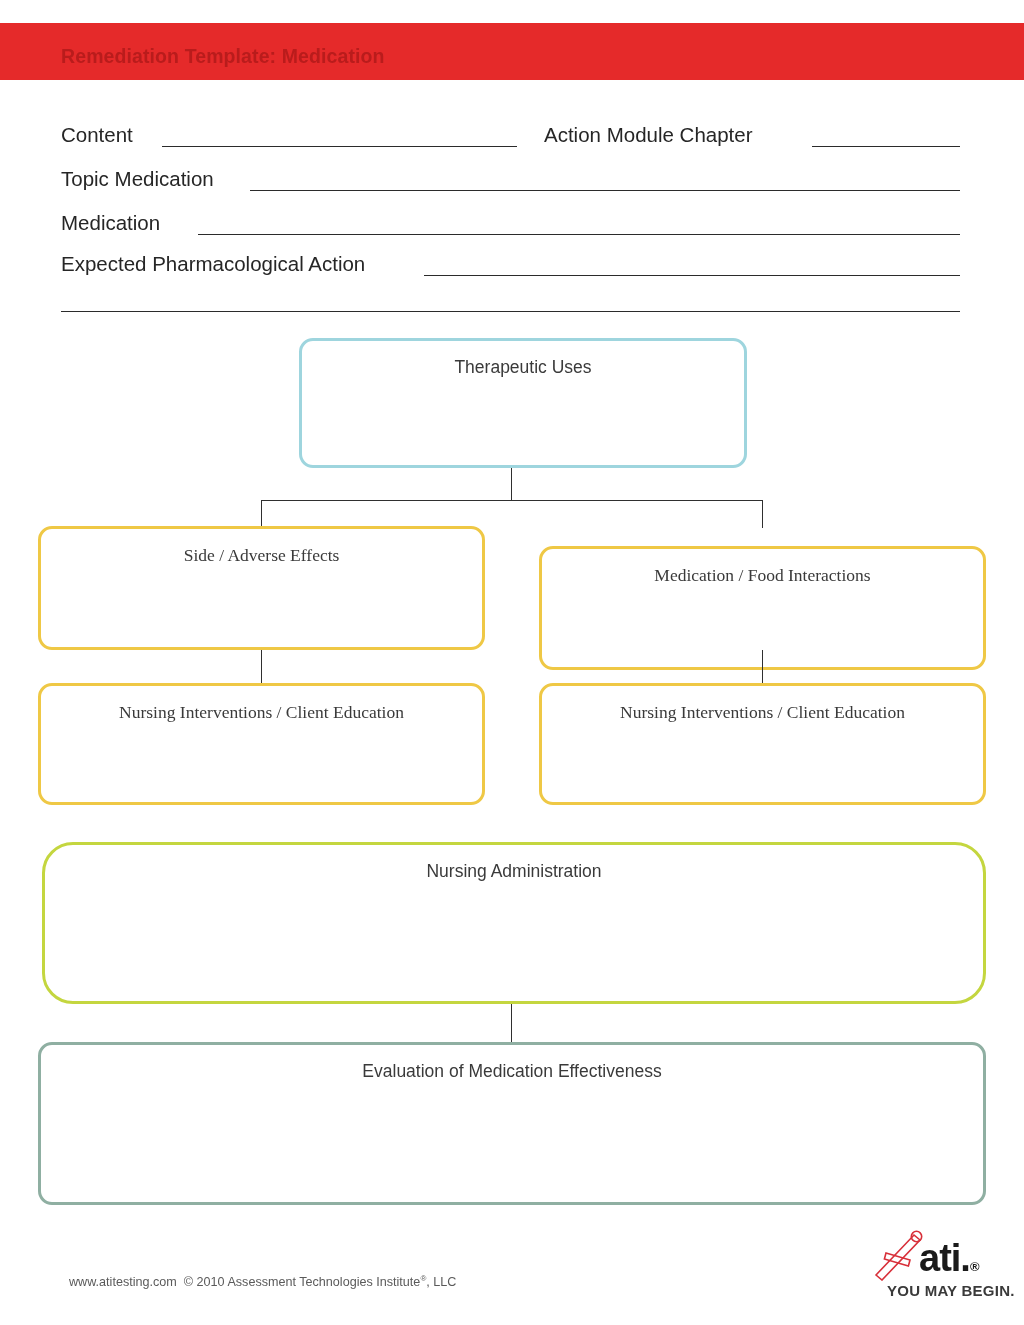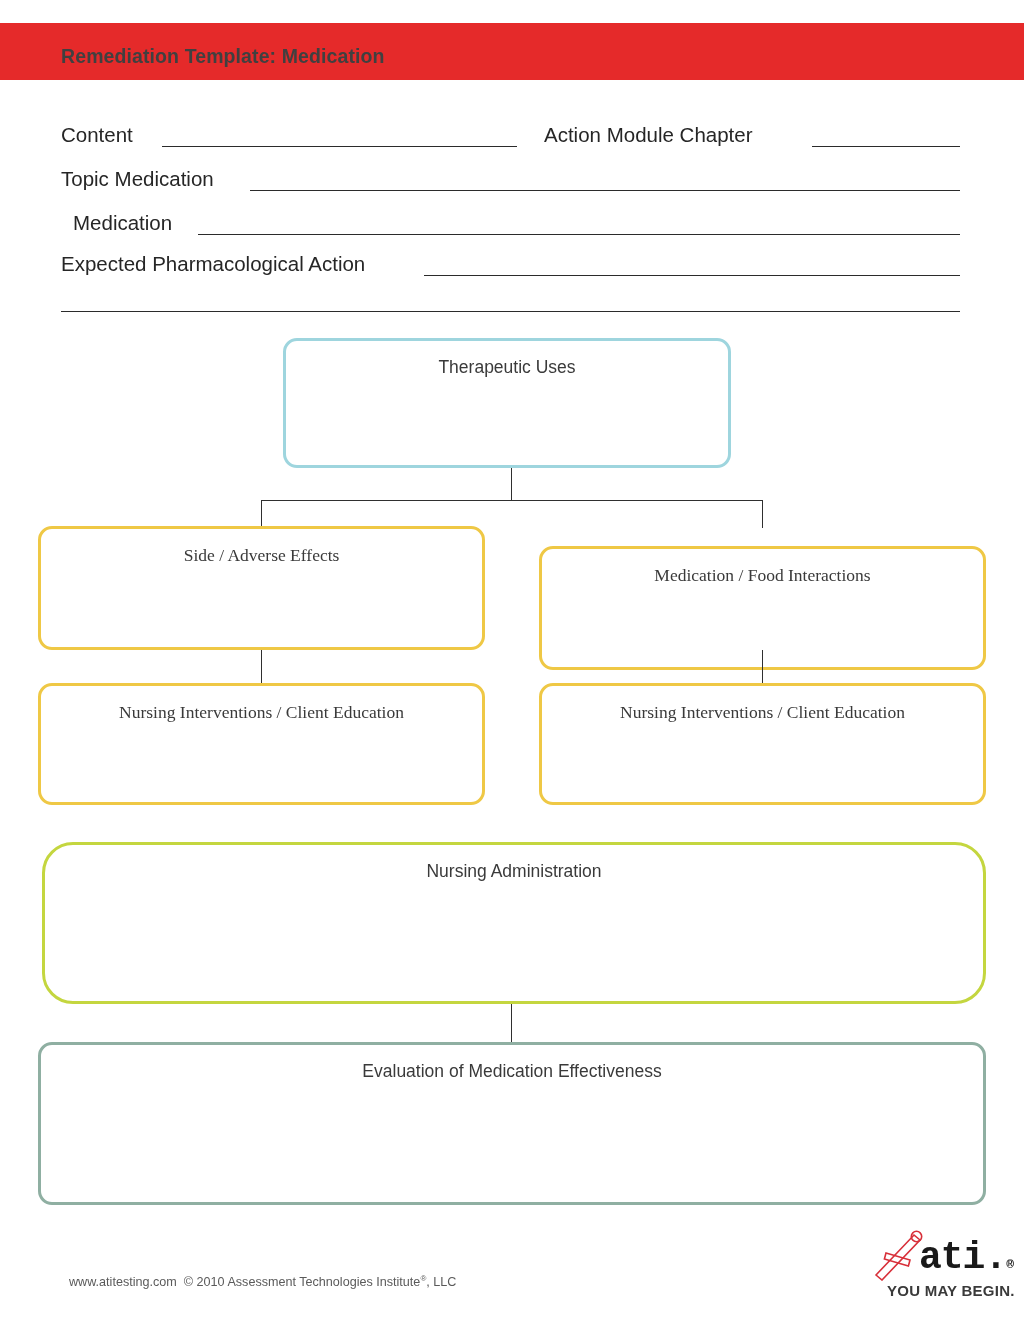--- a/index.html
+++ b/index.html
@@ -27,21 +27,21 @@
     width: 1024px;
     height: 57px;
     background: #e52a2a;
   }
   .header-title {
     position: absolute;
     left: 61px;
     top: 45px;
     font-size: 19.5px;
     font-weight: bold;
-    color: #404040;
+    color: #b91c1c;
     letter-spacing: 0.1px;
     white-space: nowrap;
   }
 
   
   .form-area {
     position: absolute;
     left: 0;
     top: 110px;
     width: 944px;
@@ -115,21 +115,21 @@
   .logo-mark { position: absolute; left: 0; top: 0; }
   .logo-ati {
     position: absolute;
     left: 46px;
     top: 10px;
     font-size: 38px;
     font-weight: bold;
     color: #1a1a1a;
     letter-spacing: -1px;
     line-height: 1;
-    font-family: Liberation Mono, monospace;
+    font-family: Liberation Sans, sans-serif;
   }
   .logo-ati .dot-r { font-size: 13px; vertical-align: baseline; }
   .logo-tag {
     position: absolute;
     left: 14px;
     top: 53px;
     font-size: 15px;
     font-weight: bold;
     color: #3a3a3a;
     letter-spacing: 0.25px;
@@ -148,32 +148,32 @@
 
     <div class="field-label" style="left:61px; top:13px;">Content</div>
     <div class="field-rule" style="left:162px; top:36px; width:355px;"></div>
 
     <div class="field-label" style="left:544px; top:13px;">Action Module Chapter</div>
     <div class="field-rule" style="left:812px; top:36px; width:148px;"></div>
 
     <div class="field-label" style="left:61px; top:57px;">Topic Medication</div>
     <div class="field-rule" style="left:250px; top:80px; width:710px;"></div>
 
-    <div class="field-label" style="left:73px; top:101px;">Medication</div>
+    <div class="field-label" style="left:61px; top:101px;">Medication</div>
     <div class="field-rule" style="left:198px; top:124px; width:762px;"></div>
 
     <div class="field-label" style="left:61px; top:142px;">Expected Pharmacological Action</div>
     <div class="field-rule" style="left:424px; top:165px; width:536px;"></div>
 
     <div class="field-rule" style="left:61px; top:201px; width:899px;"></div>
   </div>
 
   <div class="diagram">
 
-    <div class="node teal" style="left:283px; top:338px; width:448px; height:130px;">
+    <div class="node teal" style="left:299px; top:338px; width:448px; height:130px;">
       <div class="node-label">Therapeutic Uses</div>
     </div>
 
     <div class="conn v" style="left:511px; top:468px; height:32px;"></div>
     <div class="conn h" style="left:261px; top:500px; width:502px;"></div>
     <div class="conn v" style="left:261px; top:500px; height:28px;"></div>
     <div class="conn v" style="left:762px; top:500px; height:28px;"></div>
 
     <div class="node amber" style="left:38px; top:526px; width:447px; height:124px;">
       <div class="node-label">Side / Adverse Effects</div>

